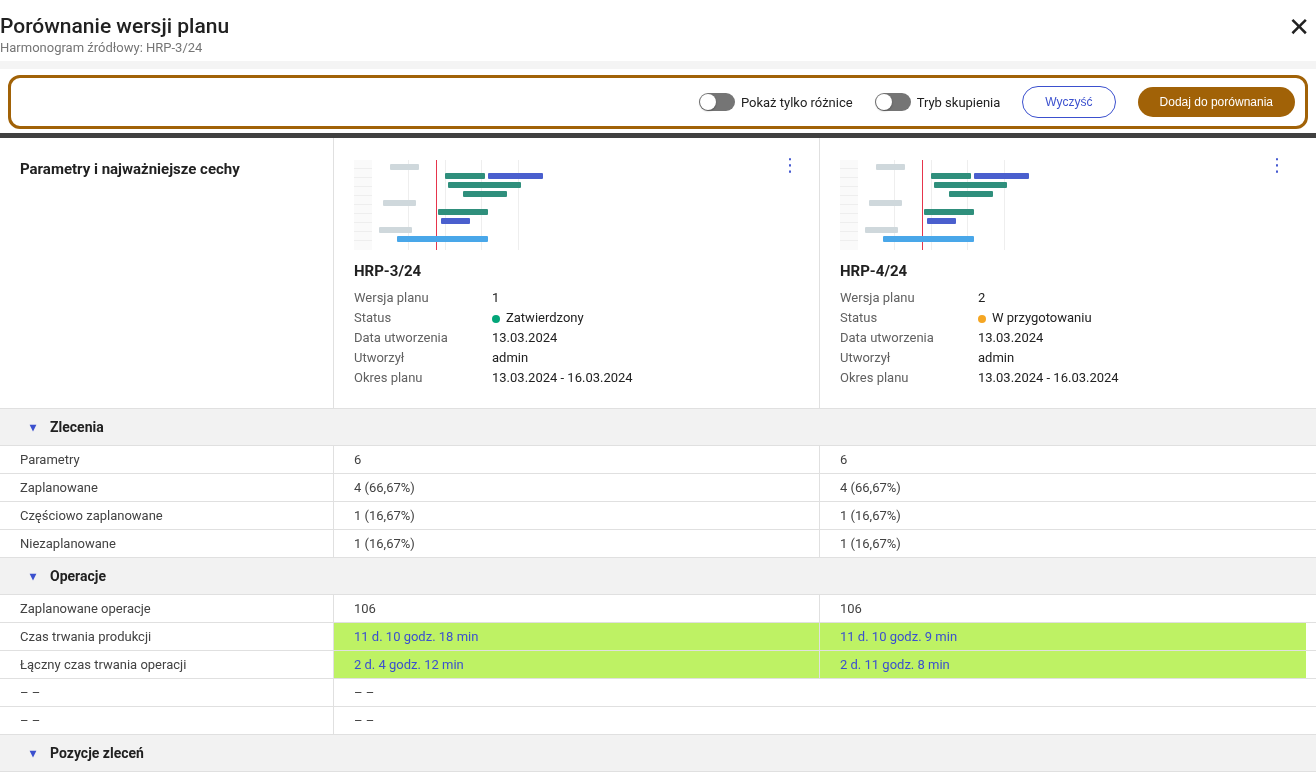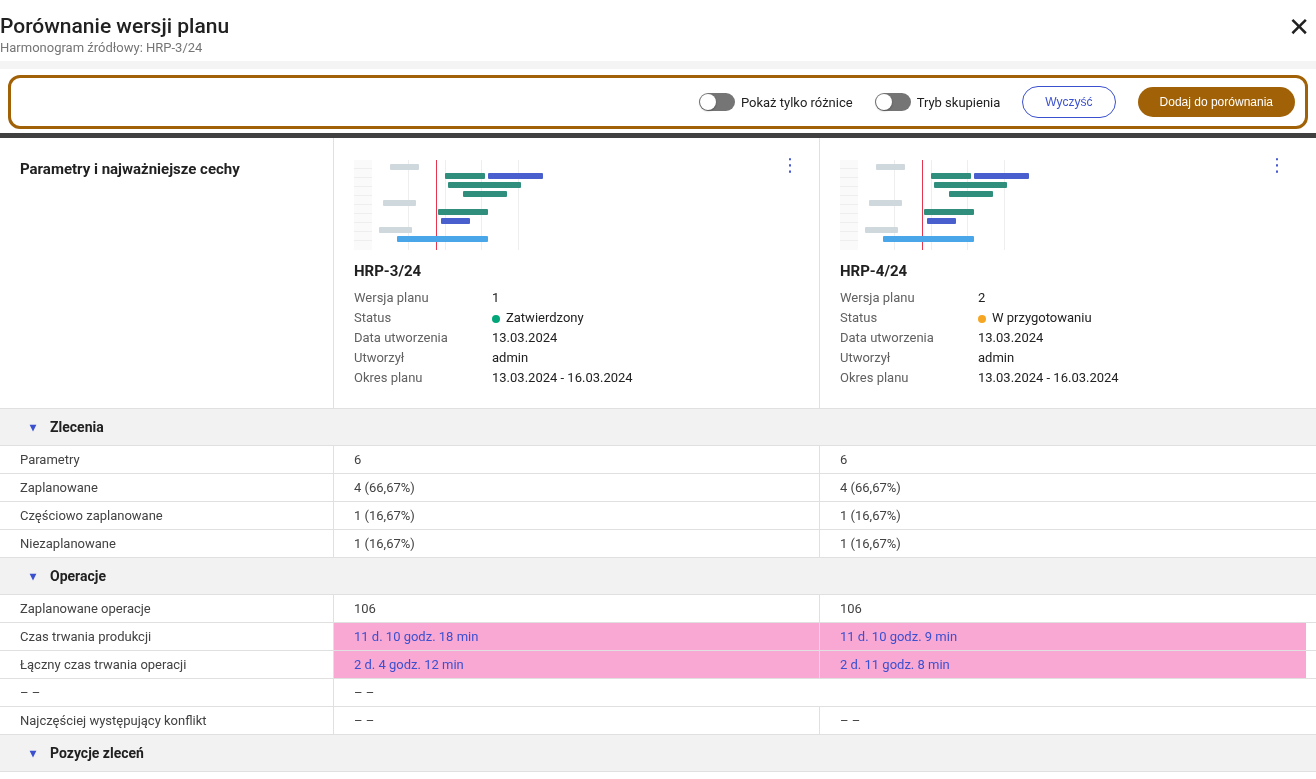--- a/index.html
+++ b/index.html
@@ -106,21 +106,21 @@
     padding: 6px 20px;
     font-size: 13px;
     color: #424242;
     display: flex;
     align-items: center;
     min-height: 27px;
   }
   .row > div:last-child { border-right: none; }
   .row.diff > div:nth-child(2),
   .row.diff > div:nth-child(3) {
-    background: #f9a8d4;
+    background: #bef264;
     color: #3b50ce;
   }
 
   .top-cells {
     display: grid;
     grid-template-columns: 334px 486px 486px;
     border-bottom: 1px solid #e0e0e0;
   }
   .top-cells > div {
     border-right: 1px solid #e0e0e0;
@@ -381,21 +381,20 @@
   <div class="row diff">
     <div>Łączny czas trwania operacji</div>
     <div>2 d. 4 godz. 12 min</div>
     <div>2 d. 11 godz. 8 min</div>
   </div>
   <div class="row">
     <div>– –</div>
     <div>– –</div>
   </div>
   <div class="row">
-    <div>Najczęściej występujący konflikt</div>
     <div>– –</div>
     <div>– –</div>
   </div>
 
   <div class="section-hdr">
     <span class="chev">▾</span>
     <span>Pozycje zleceń</span>
   </div>
 
 </div>

